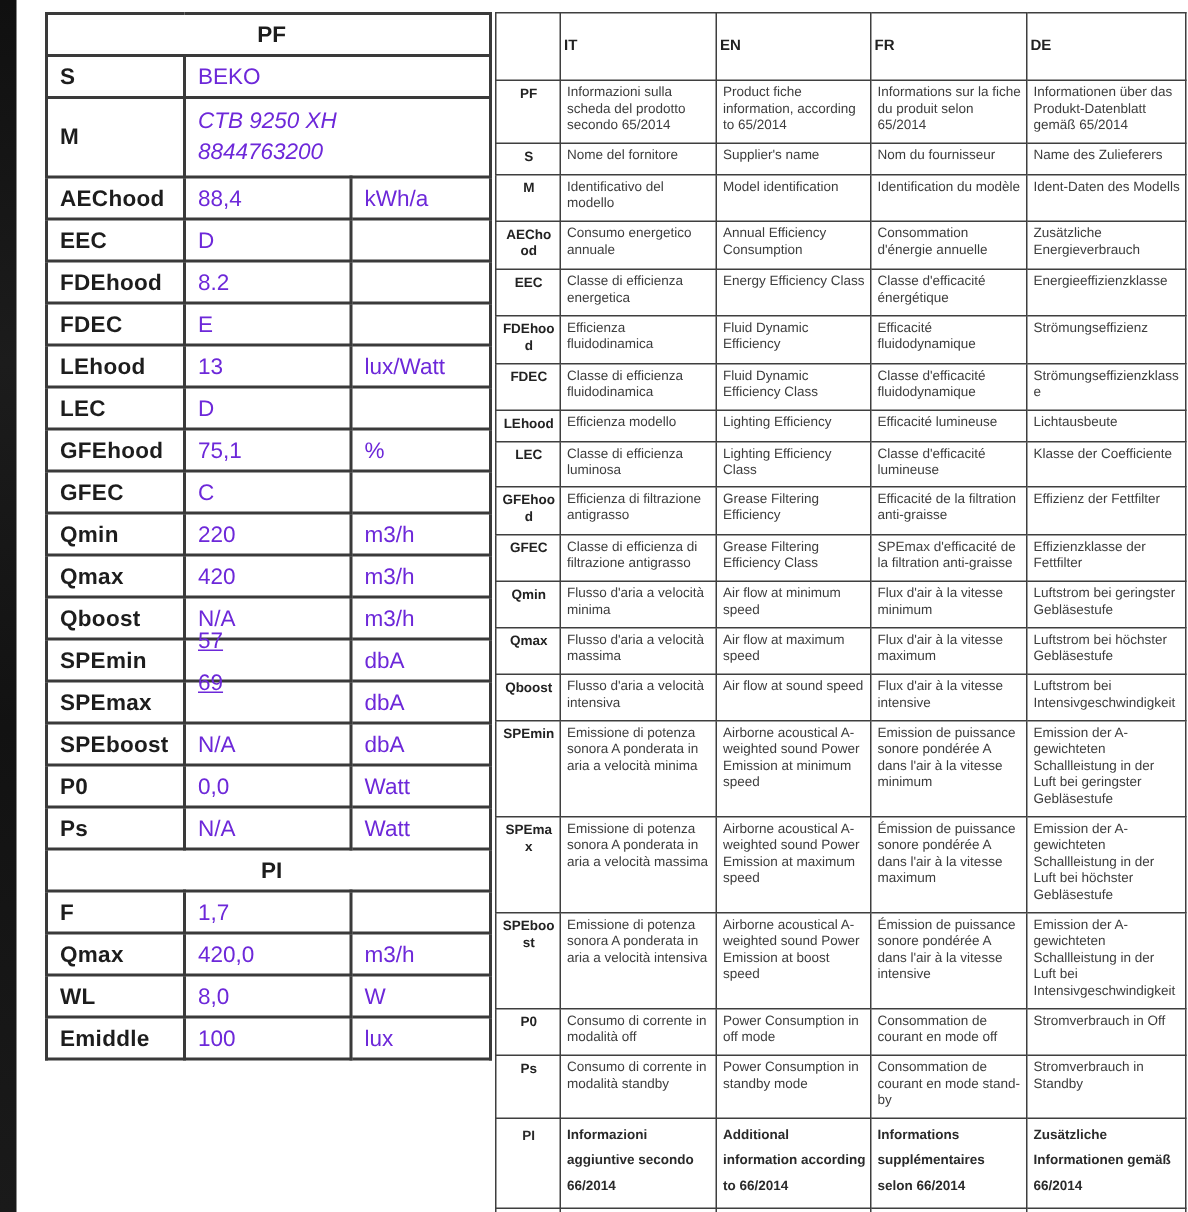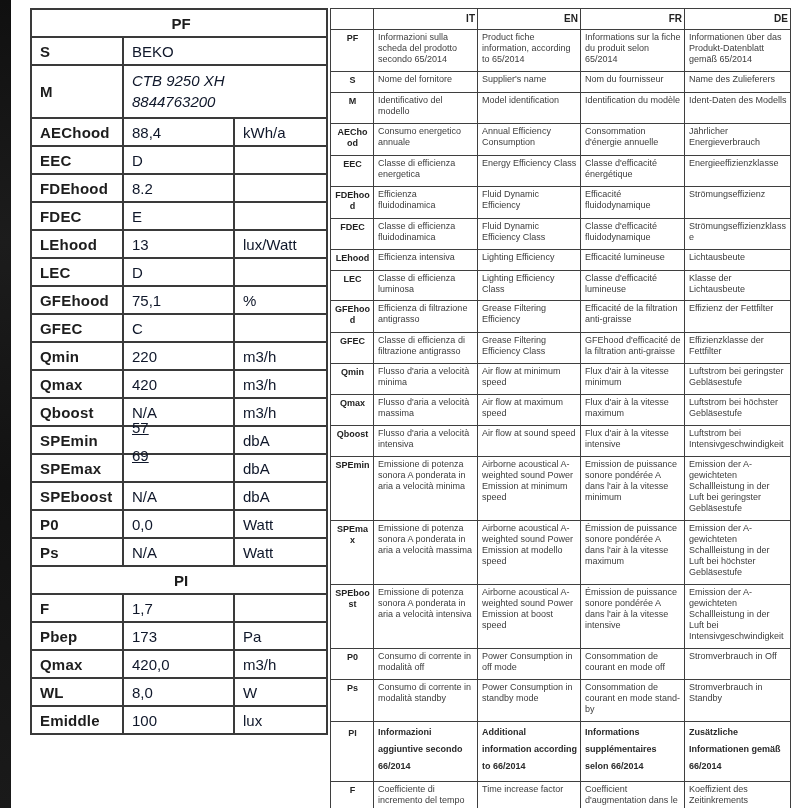--- a/index.html
+++ b/index.html
@@ -26,21 +26,21 @@
     vertical-align:middle;
     overflow:visible;
   }
   table.lt col.c-label{width:92px;}
   table.lt col.c-value{width:111px;}
   table.lt col.c-unit{width:93px;}
   td.lt-header{
     text-align:center;font-weight:bold;color:#1d1d1d;height:25px;
   }
   td.lt-label{font-weight:bold;color:#1d1d1d;letter-spacing:0.2px;}
-  td.lt-value,td.lt-unit{color:#0f172a;padding-left:11px;}
+  td.lt-value,td.lt-unit{color:#6d28d9;padding-left:11px;}
   tr.tall td{height:49px;}
   td.lt-value .pre{white-space:pre-line;line-height:1.35;font-style:italic;}
   td.lt-value .shift{position:relative;top:-13px;display:inline-block;text-decoration:underline;}
   
   table.rt{
     position:absolute;left:330px;top:8px;width:460px;
     border-collapse:collapse;table-layout:fixed;
   }
   table.rt td{
     border:1px solid #3f3f3f;
@@ -49,22 +49,22 @@
     padding:2px 3px 6px 4px;
     color:#3d3d3d;
     word-wrap:break-word;
   }
   table.rt col.c-code{width:43px;}
   table.rt col.c-it{width:104px;}
   table.rt col.c-en{width:103px;}
   table.rt col.c-fr{width:104px;}
   table.rt col.c-de{width:106px;}
   table.rt td.rt-head{
-    text-align:right;font-weight:bold;font-size:10px;color:#222;
-    vertical-align:middle;padding:3px 2px;height:14px;
+    text-align:left;font-weight:bold;font-size:10px;color:#222;
+    vertical-align:middle;padding:15px 2px;height:14px;
   }
   table.rt td.rt-code{
     text-align:center;font-weight:bold;color:#222;font-size:9px;padding-top:3px;
   }
   table.rt tr.bold-row td{
     font-weight:bold;line-height:1.9;color:#2a2a2a;
   }
 </style>
 </head>
 <body>
@@ -172,25 +172,20 @@
       </tr>
       <tr>
         <td class="lt-header" colspan="3">PI</td>
       </tr>
       <tr>
         <td class="lt-label">F</td>
         <td class="lt-value"><span class="">1,7</span></td>
         <td class="lt-unit"></td>
       </tr>
       <tr>
-        <td class="lt-label">Pbep</td>
-        <td class="lt-value"><span class="">173</span></td>
-        <td class="lt-unit">Pa</td>
-      </tr>
-      <tr>
         <td class="lt-label">Qmax</td>
         <td class="lt-value"><span class="">420,0</span></td>
         <td class="lt-unit">m3/h</td>
       </tr>
       <tr>
         <td class="lt-label">WL</td>
         <td class="lt-value"><span class="">8,0</span></td>
         <td class="lt-unit">W</td>
       </tr>
       <tr>
@@ -236,21 +231,21 @@
         <td class="">Identificativo del modello</td>
         <td class="">Model identification</td>
         <td class="">Identification du modèle</td>
         <td class="">Ident-Daten des Modells</td>
       </tr>
       <tr>
         <td class="rt-code">AEChood</td>
         <td class="">Consumo energetico annuale</td>
         <td class="">Annual Efficiency Consumption</td>
         <td class="">Consommation d'énergie annuelle</td>
-        <td class="">Jährlicher Energieverbrauch</td>
+        <td class="">Zusätzliche Energieverbrauch</td>
       </tr>
       <tr>
         <td class="rt-code">EEC</td>
         <td class="">Classe di efficienza energetica</td>
         <td class="">Energy Efficiency Class</td>
         <td class="">Classe d'efficacité énergétique</td>
         <td class="">Energieeffizienzklasse</td>
       </tr>
       <tr>
         <td class="rt-code">FDEhood</td>
@@ -261,44 +256,44 @@
       </tr>
       <tr>
         <td class="rt-code">FDEC</td>
         <td class="">Classe di efficienza fluidodinamica</td>
         <td class="">Fluid Dynamic Efficiency Class</td>
         <td class="">Classe d'efficacité fluidodynamique</td>
         <td class="">Strömungseffizienzklasse</td>
       </tr>
       <tr>
         <td class="rt-code">LEhood</td>
-        <td class="">Efficienza intensiva</td>
+        <td class="">Efficienza modello</td>
         <td class="">Lighting Efficiency</td>
         <td class="">Efficacité lumineuse</td>
         <td class="">Lichtausbeute</td>
       </tr>
       <tr>
         <td class="rt-code">LEC</td>
         <td class="">Classe di efficienza luminosa</td>
         <td class="">Lighting Efficiency Class</td>
         <td class="">Classe d'efficacité lumineuse</td>
-        <td class="">Klasse der Lichtausbeute</td>
+        <td class="">Klasse der Coefficiente</td>
       </tr>
       <tr>
         <td class="rt-code">GFEhood</td>
         <td class="">Efficienza di filtrazione antigrasso</td>
         <td class="">Grease Filtering Efficiency</td>
         <td class="">Efficacité de la filtration anti-graisse</td>
         <td class="">Effizienz der Fettfilter</td>
       </tr>
       <tr>
         <td class="rt-code">GFEC</td>
         <td class="">Classe di efficienza di filtrazione antigrasso</td>
         <td class="">Grease Filtering Efficiency Class</td>
-        <td class="">GFEhood d'efficacité de la filtration anti-graisse</td>
+        <td class="">SPEmax d'efficacité de la filtration anti-graisse</td>
         <td class="">Effizienzklasse der Fettfilter</td>
       </tr>
       <tr>
         <td class="rt-code">Qmin</td>
         <td class="">Flusso d'aria a velocità minima</td>
         <td class="">Air flow at minimum speed</td>
         <td class="">Flux d'air à la vitesse minimum</td>
         <td class="">Luftstrom bei geringster Gebläsestufe</td>
       </tr>
       <tr>
@@ -318,21 +313,21 @@
       <tr>
         <td class="rt-code">SPEmin</td>
         <td class="">Emissione di potenza sonora A ponderata in aria a velocità minima</td>
         <td class="">Airborne acoustical A-weighted sound Power Emission at minimum speed</td>
         <td class="">Emission de puissance sonore pondérée A dans l'air à la vitesse minimum</td>
         <td class="">Emission der A-gewichteten Schallleistung in der Luft bei geringster Gebläsestufe</td>
       </tr>
       <tr>
         <td class="rt-code">SPEmax</td>
         <td class="">Emissione di potenza sonora A ponderata in aria a velocità massima</td>
-        <td class="">Airborne acoustical A-weighted sound Power Emission at modello speed</td>
+        <td class="">Airborne acoustical A-weighted sound Power Emission at maximum speed</td>
         <td class="">Émission de puissance sonore pondérée A dans l'air à la vitesse maximum</td>
         <td class="">Emission der A-gewichteten Schallleistung in der Luft bei höchster Gebläsestufe</td>
       </tr>
       <tr>
         <td class="rt-code">SPEboost</td>
         <td class="">Emissione di potenza sonora A ponderata in aria a velocità intensiva</td>
         <td class="">Airborne acoustical A-weighted sound Power Emission at boost speed</td>
         <td class="">Émission de puissance sonore pondérée A dans l'air à la vitesse intensive</td>
         <td class="">Emission der A-gewichteten Schallleistung in der Luft bei Intensivgeschwindigkeit</td>
       </tr>

